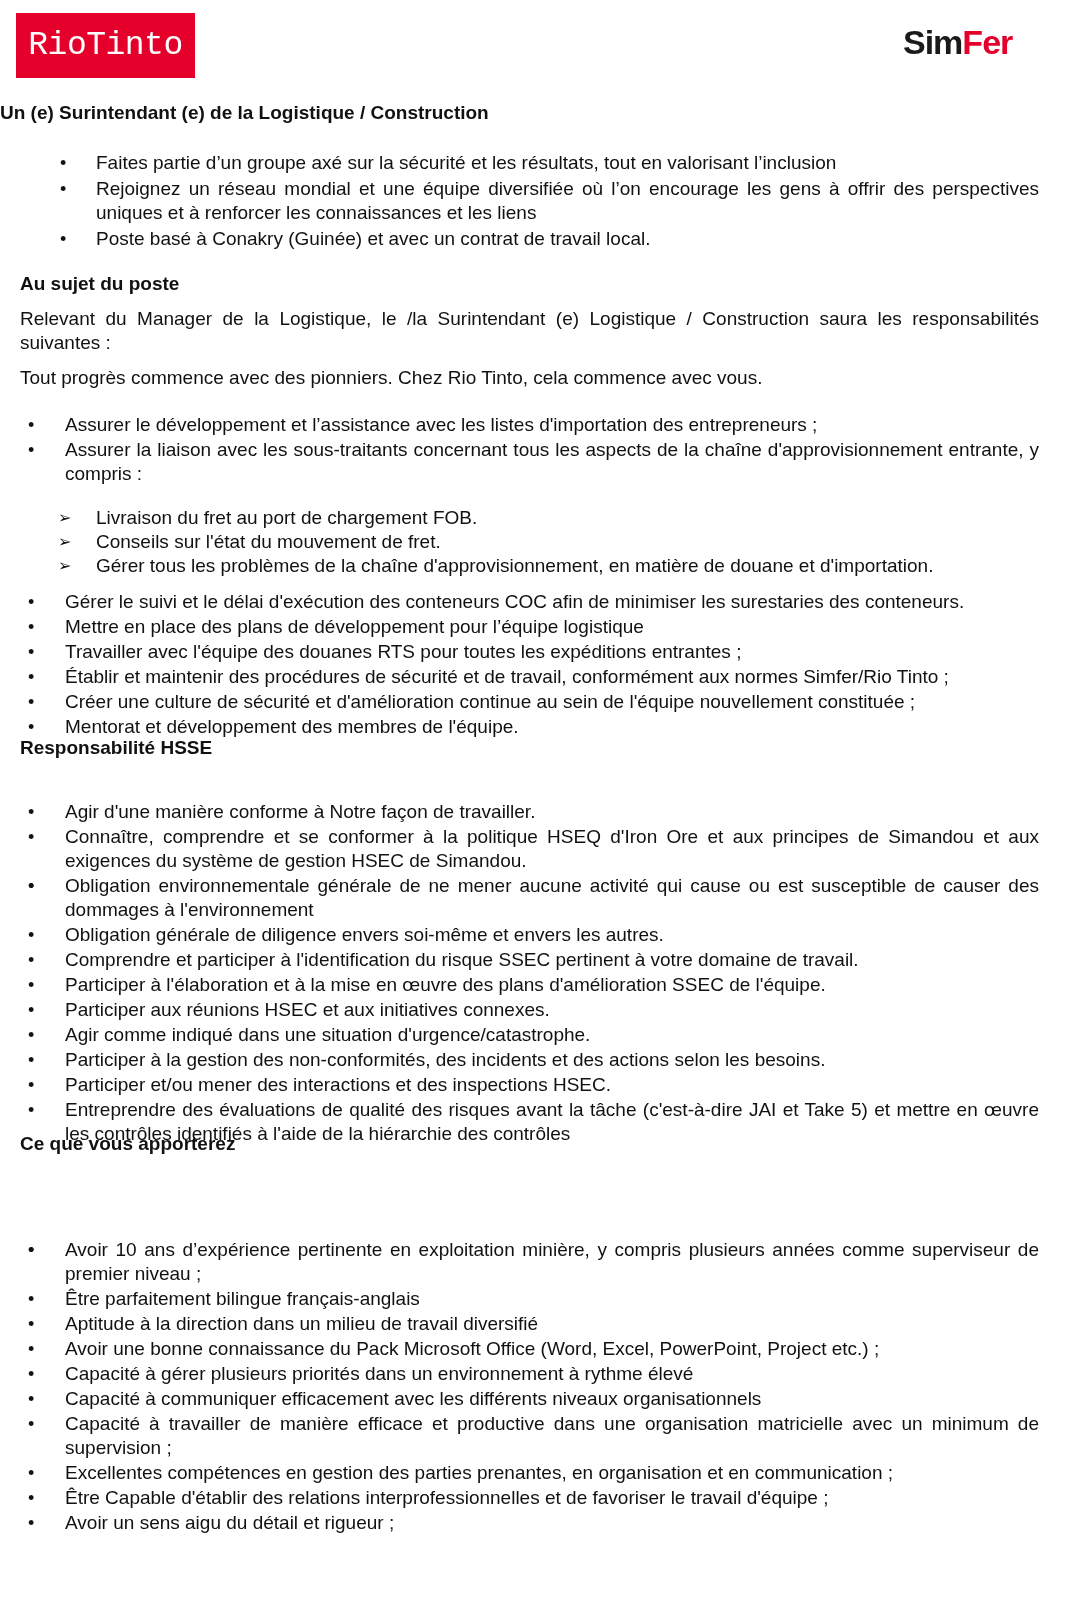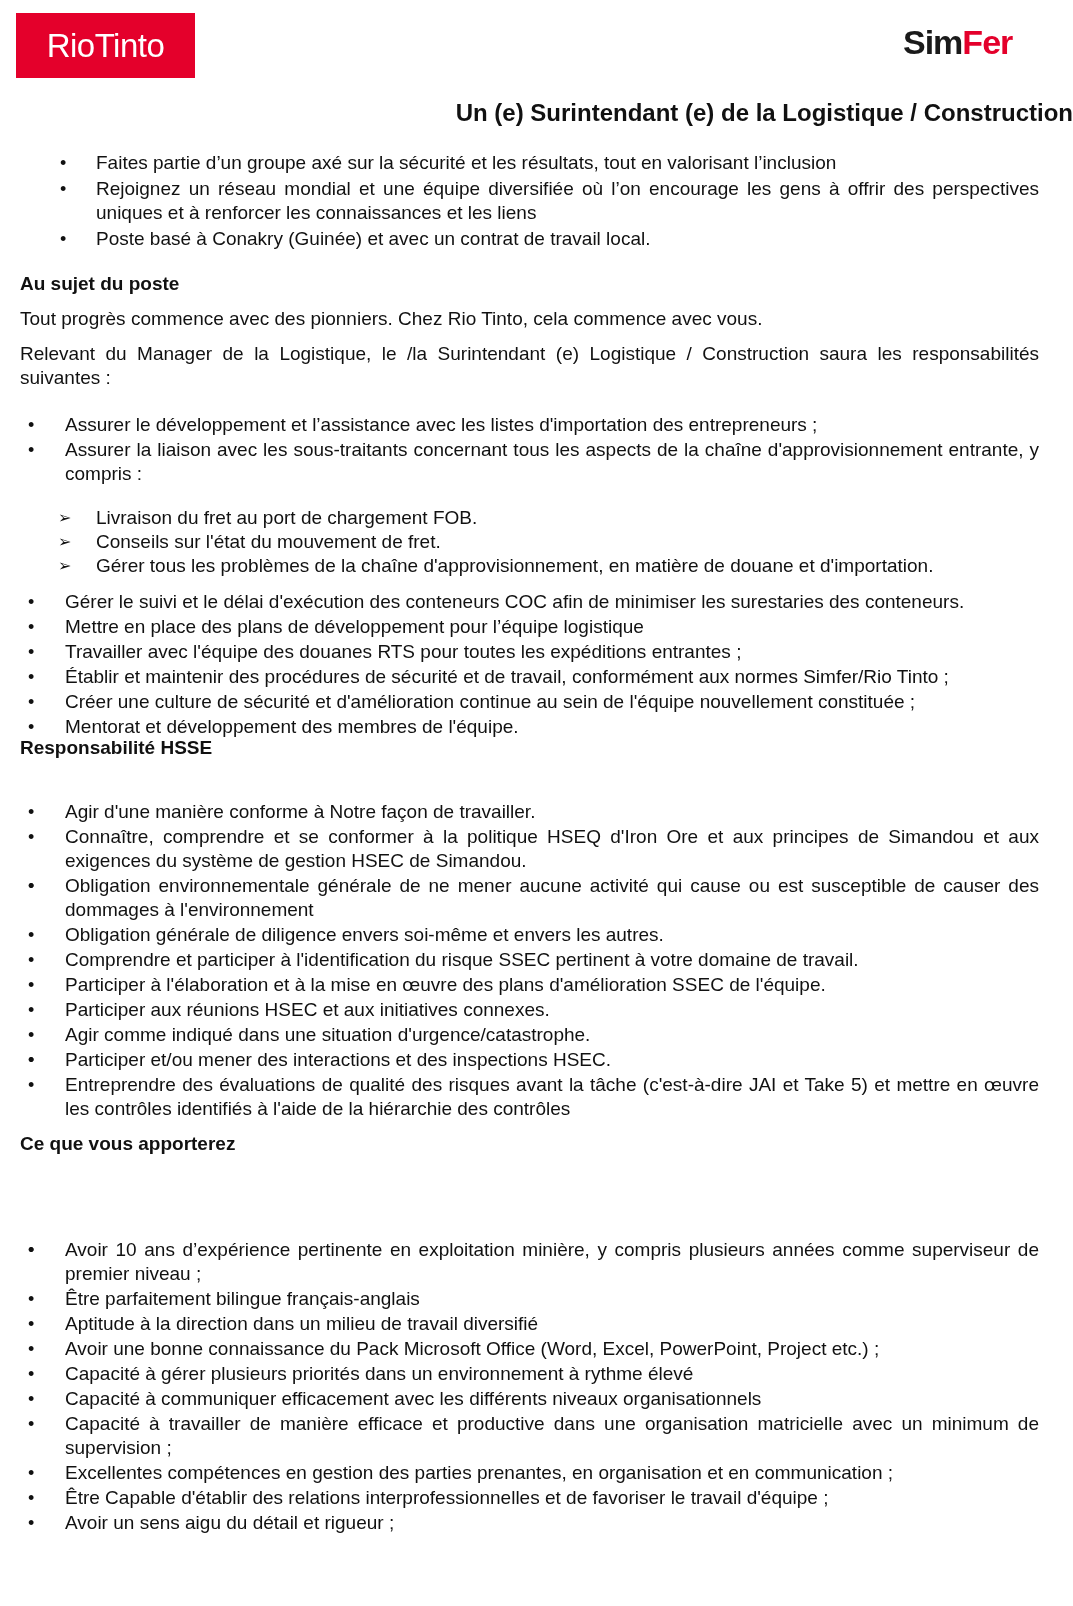--- a/index.html
+++ b/index.html
@@ -6,33 +6,33 @@
   body {
     width: 1073px; height: 1606px; overflow: hidden; position: relative;
     font-family: "Liberation Sans", "DejaVu Sans", sans-serif;
     color: #111111; font-size: 19px; line-height: 24px;
   }
   .logo-rt {
     position: absolute; left: 16px; top: 13px; width: 179px; height: 65px;
     background: #e4002b; display: flex; align-items: center; justify-content: center;
   }
   .logo-rt span {
-    color: #ffffff; font-family: Liberation Sans, sans-serif;
+    color: #ffffff; font-family: Liberation Mono, monospace;
     font-size: 33px; letter-spacing: -0.5px; text-align: center;
   }
   .logo-sf {
     position: absolute; left: 903px; top: 22px; height: 40px;
     font-family: "Liberation Sans", sans-serif; font-weight: bold; font-size: 34px;
     letter-spacing: -1px; line-height: 40px;
   }
   .logo-sf .sim { color: #1a1a1a; }
   .logo-sf .fer { color: #e4002b; }
   .title {
-    position: absolute; left: 0; right: 0; top: 101px; text-align: right;
-    font-weight: bold; font-size: 24px;
+    position: absolute; left: 0; right: 0; top: 101px; text-align: left;
+    font-weight: bold; font-size: 19px;
   }
   .block { position: absolute; left: 20px; right: 34px; }
   ul { list-style: none; margin: 0; padding: 0; }
   li { position: relative; text-align: justify; }
   .intro li { padding-left: 76px; }
   .intro li .b { position: absolute; left: 40px; top: 0; }
   .main li { padding-left: 45px; }
   .main li .b { position: absolute; left: 8px; top: 0; }
   .sub li { padding-left: 76px; }
   .sub li .b { position: absolute; left: 38px; top: 0; font-size: 16px; }
@@ -55,22 +55,22 @@
 <div class="block intro" style="top:151px;">
   <ul>
     <li><span class="b">•</span><span>Faites partie d’un groupe axé sur la sécurité et les résultats, tout en valorisant l’inclusion</span></li>
     <li style="margin-top:2px"><span class="b">•</span><span>Rejoignez un réseau mondial et une équipe diversifiée où l’on encourage les gens à offrir des perspectives uniques et à renforcer les connaissances et les liens</span></li>
     <li style="margin-top:2px"><span class="b">•</span><span>Poste basé à Conakry (Guinée) et avec un contrat de travail local.</span></li>
   </ul>
 </div>
 
 <div class="block" style="top:272px;">
   <p class="h">Au sujet du poste</p>
+  <p style="margin-top:11px; text-align:justify">Relevant du Manager de la Logistique, le /la Surintendant (e) Logistique / Construction saura les responsabilités suivantes :</p>
   <p style="margin-top:11px">Tout progrès commence avec des pionniers. Chez Rio Tinto, cela commence avec vous.</p>
-  <p style="margin-top:11px; text-align:justify">Relevant du Manager de la Logistique, le /la Surintendant (e) Logistique / Construction saura les responsabilités suivantes :</p>
 </div>
 
 <div class="block main" style="top:413px;">
   <ul>
     <li><span class="b">•</span><span>Assurer le développement et l’assistance avec les listes d'importation des entrepreneurs ;</span></li>
     <li style="margin-top:1px"><span class="b">•</span><span>Assurer la liaison avec les sous-traitants concernant tous les aspects de la chaîne d'approvisionnement entrante, y compris :</span></li>
   </ul>
 </div>
 
 <div class="block sub" style="top:506px;">
@@ -99,21 +99,21 @@
   <ul>
     <li><span class="b">•</span><span>Agir d'une manière conforme à Notre façon de travailler.</span></li>
     <li style="margin-top:1px"><span class="b">•</span><span>Connaître, comprendre et se conformer à la politique HSEQ d'Iron Ore et aux principes de Simandou et aux exigences du système de gestion HSEC de Simandou.</span></li>
     <li style="margin-top:1px"><span class="b">•</span></li>
     <li style="margin-top:1px"><span class="b">•</span><span>Obligation environnementale générale de ne mener aucune activité qui cause ou est susceptible de causer des dommages à l'environnement</span></li>
     <li style="margin-top:1px"><span class="b">•</span><span>Obligation générale de diligence envers soi-même et envers les autres.</span></li>
     <li style="margin-top:1px"><span class="b">•</span><span>Comprendre et participer à l'identification du risque SSEC pertinent à votre domaine de travail.</span></li>
     <li style="margin-top:1px"><span class="b">•</span><span>Participer à l'élaboration et à la mise en œuvre des plans d'amélioration SSEC de l'équipe.</span></li>
     <li style="margin-top:1px"><span class="b">•</span><span>Participer aux réunions HSEC et aux initiatives connexes.</span></li>
     <li style="margin-top:1px"><span class="b">•</span><span>Agir comme indiqué dans une situation d'urgence/catastrophe.</span></li>
-    <li style="margin-top:1px"><span class="b">•</span></li>
+    <li style="margin-top:1px"><span class="b">•</span><span>Participer à la gestion des non-conformités, des incidents et des actions selon les besoins.</span></li>
     <li style="margin-top:1px"><span class="b">•</span><span>Participer et/ou mener des interactions et des inspections HSEC.</span></li>
     <li style="margin-top:1px"><span class="b">•</span><span>Entreprendre des évaluations de qualité des risques avant la tâche (c'est-à-dire JAI et Take 5) et mettre en œuvre les contrôles identifiés à l'aide de la hiérarchie des contrôles</span></li>
   </ul>
 </div>
 
 <div class="block" style="top:1132px;">
   <p class="h">Ce que vous apporterez</p>
 </div>
 <div class="block main" style="top:1237px;">
   <ul>

